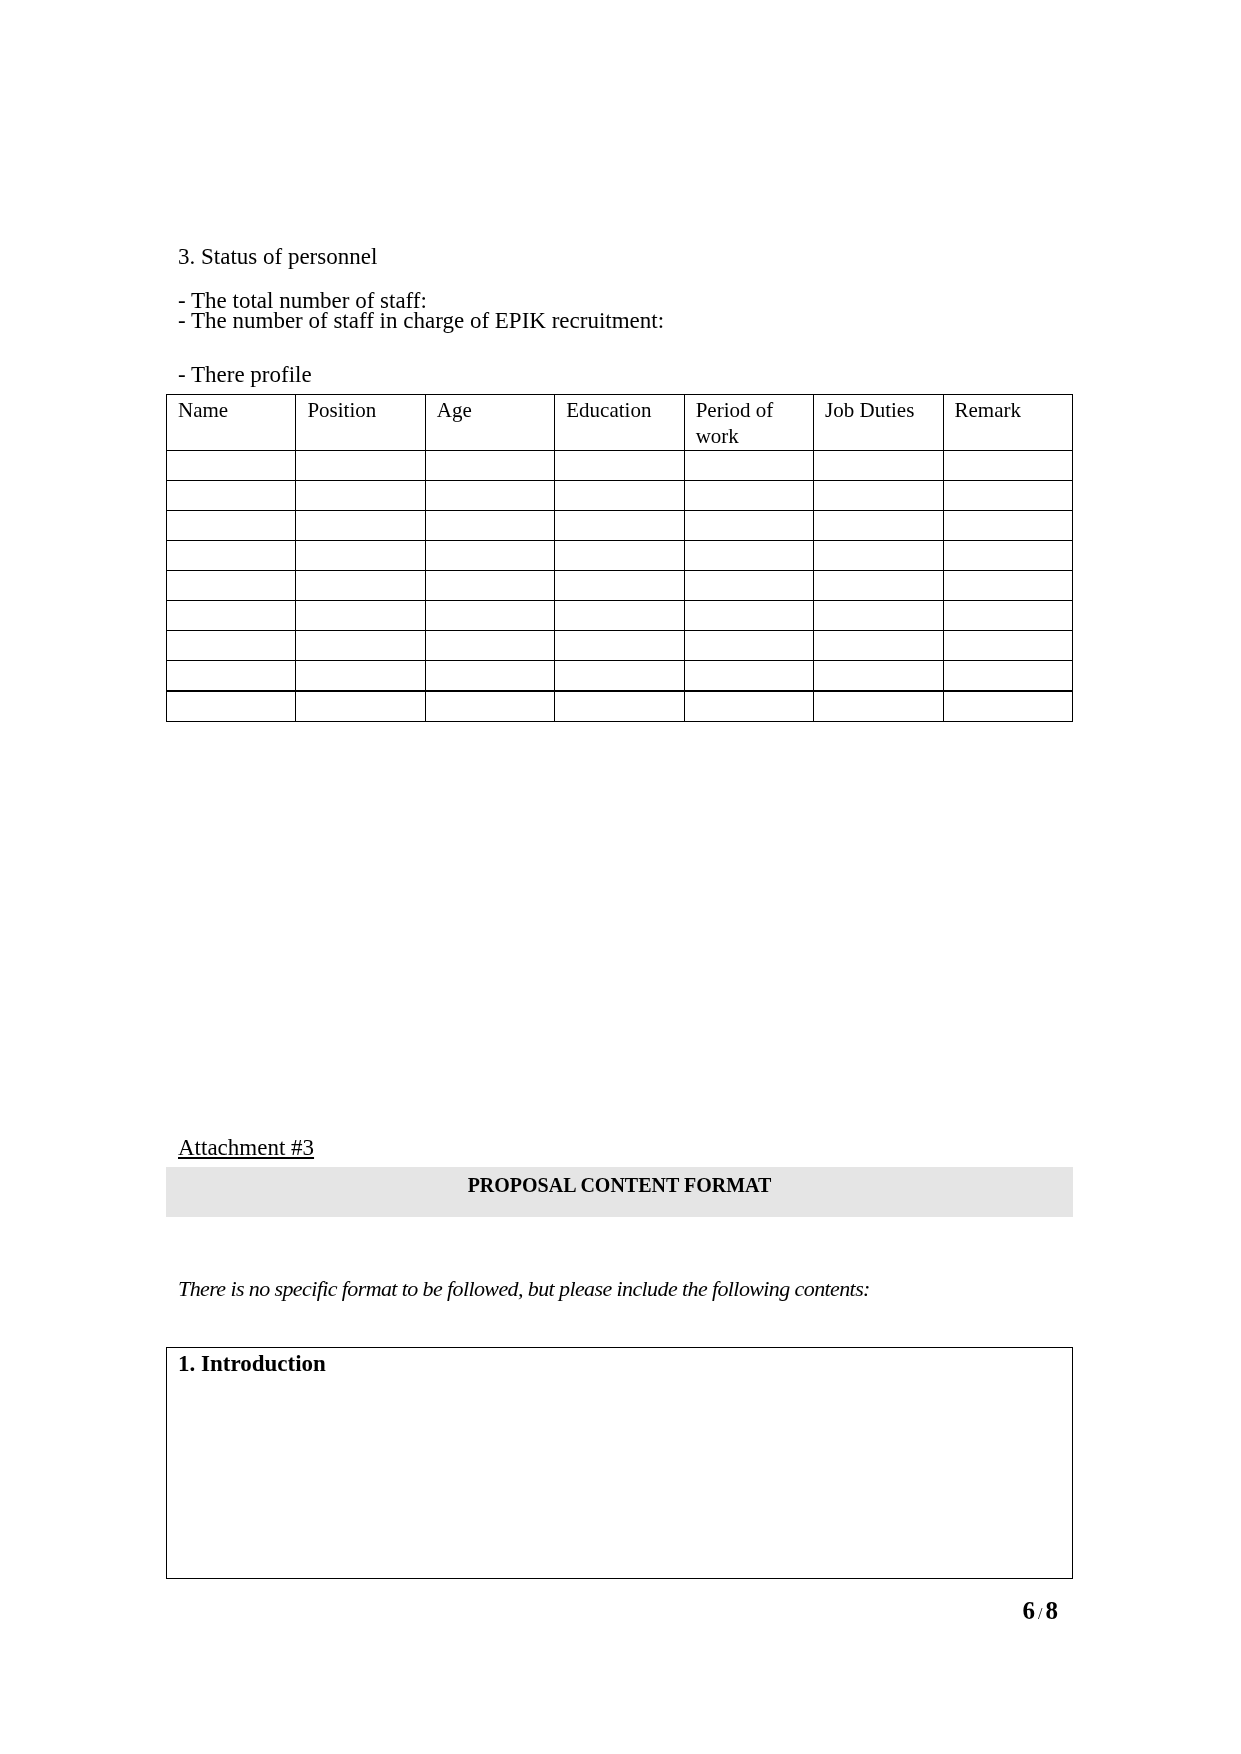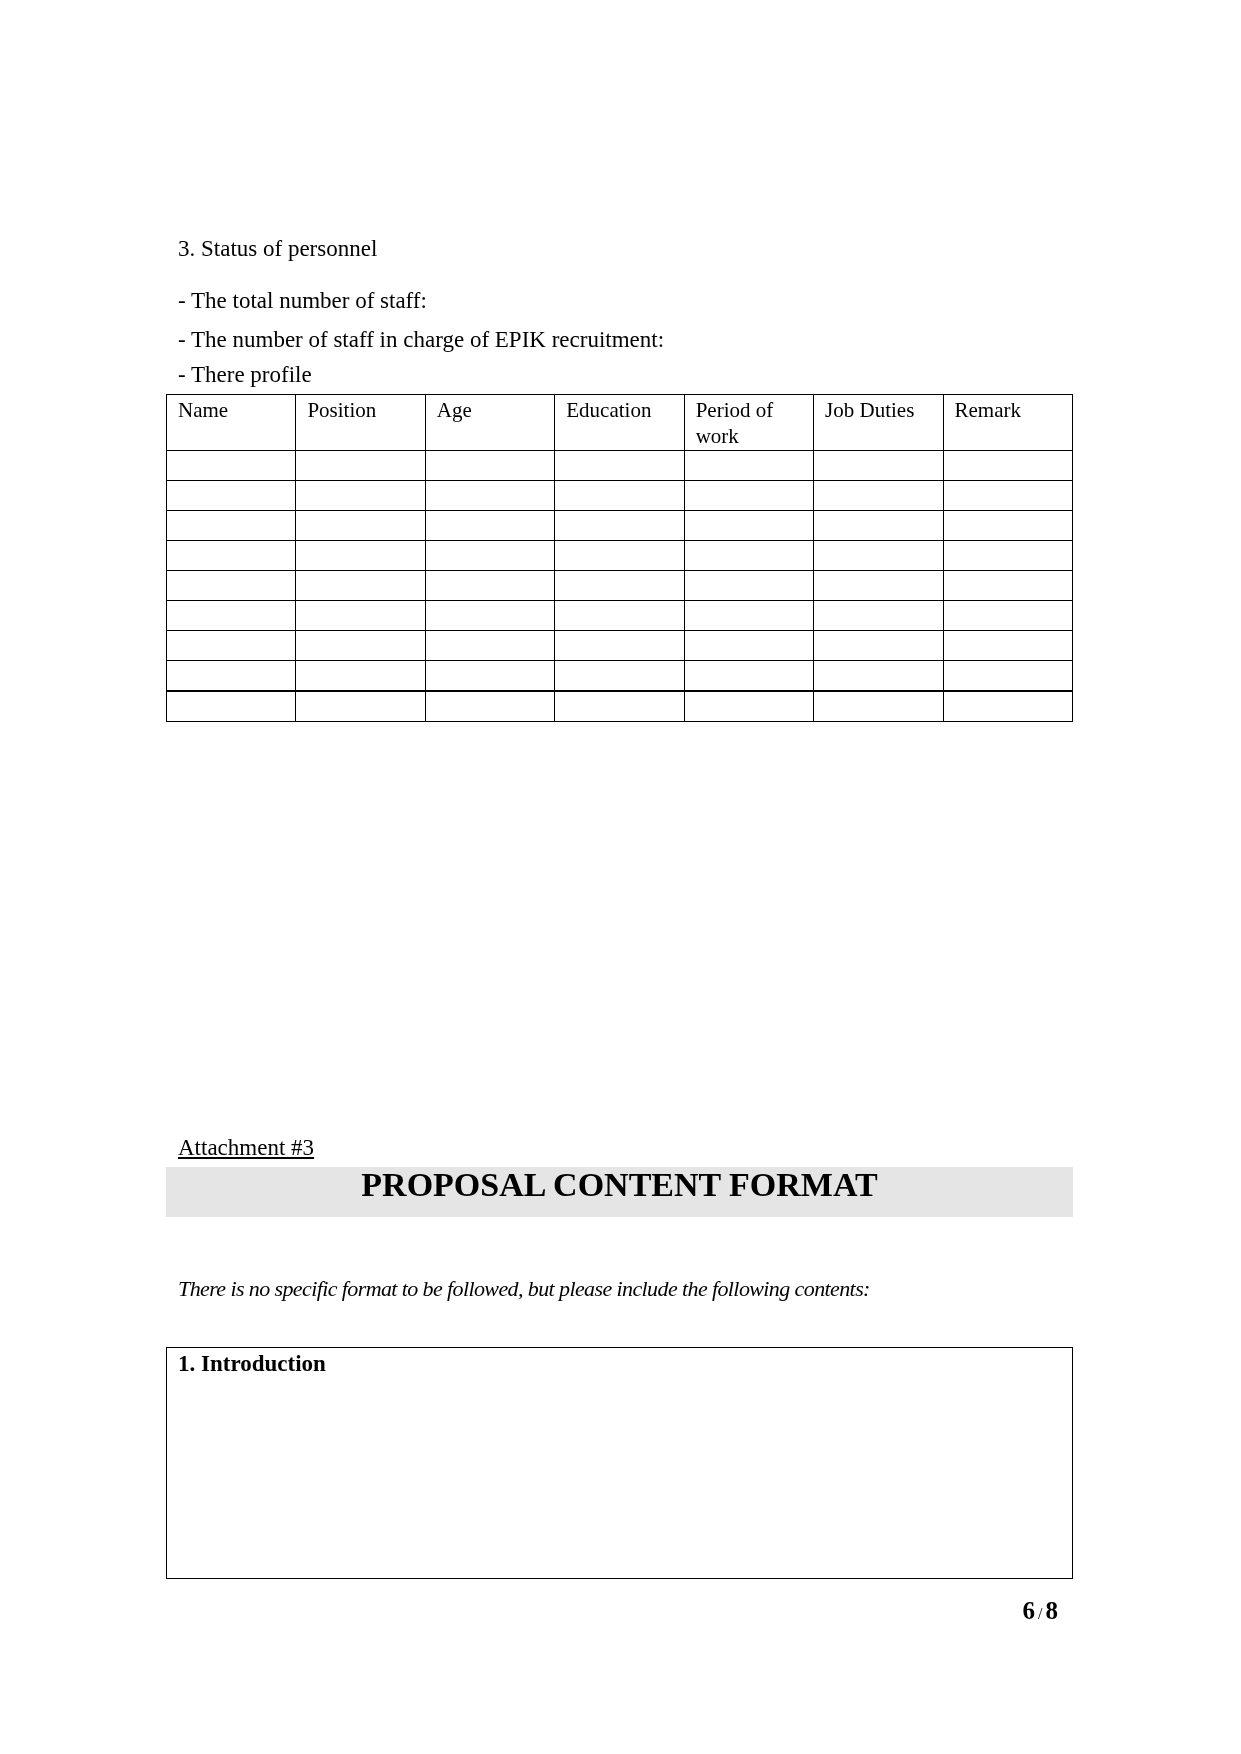--- a/index.html
+++ b/index.html
@@ -1,38 +1,38 @@
 <!DOCTYPE html>
 <html><head>
 <meta charset="utf-8">
 <style>
   html, body { margin: 0; padding: 0; background: #ffffff; }
   body { width: 1241px; height: 1754px; position: relative; overflow: hidden;
          font-family: "Liberation Serif", serif; color: #000; }
   .abs { position: absolute; }
   .line { font-size: 23px; line-height: 26px; white-space: nowrap; }
 
-  #status-heading   { left: 178px; top: 236px; }
+  #status-heading   { left: 178px; top: 244px; }
   #total-staff      { left: 178px; top: 288px; }
-  #epik-staff       { left: 178px; top: 327px; }
+  #epik-staff       { left: 178px; top: 308px; }
   #staff-profile    { left: 178px; top: 362px; }
 
   table.staff { position: absolute; left: 166px; top: 394px; width: 907px;
                 border-collapse: collapse; table-layout: fixed; }
   table.staff th, table.staff td { border: 1.5px solid #000; padding: 0; }
   table.staff th { height: 53px; vertical-align: top; text-align: left;
                    font-weight: normal; font-size: 21px; line-height: 26px;
                    padding: 2px 8px 0 11px; }
   table.staff td { height: 29px; }
   table.staff tr.thick-top td { border-top: 2.5px solid #000; }
 
   #attachment-label { left: 178px; top: 1135px; text-decoration: underline; }
   #title-band { position: absolute; left: 166px; top: 1167px; width: 907px; height: 50px;
                 background: #e5e5e5; text-align: center; }
-  #title-band span { display: inline-block; font-weight: bold; font-size: 34px;
+  #title-band span { display: inline-block; font-weight: bold; font-size: 20px;
                      line-height: 26px; margin-top: 5px; }
 
   #instructions { left: 178px; top: 1276px; font-family: Liberation Serif, serif;
                   font-style: italic; font-size: 22px; letter-spacing: -0.6px; }
 
   #intro-box { position: absolute; left: 166px; top: 1347px; width: 905px; height: 230px;
                border: 1.5px solid #000; }
   #intro-title { position: absolute; left: 11px; top: 3px; font-weight: bold;
                  font-size: 23px; line-height: 26px; }
   #intro-list { position: absolute; left: 41px; top: 58px; margin: 0; padding: 0;

